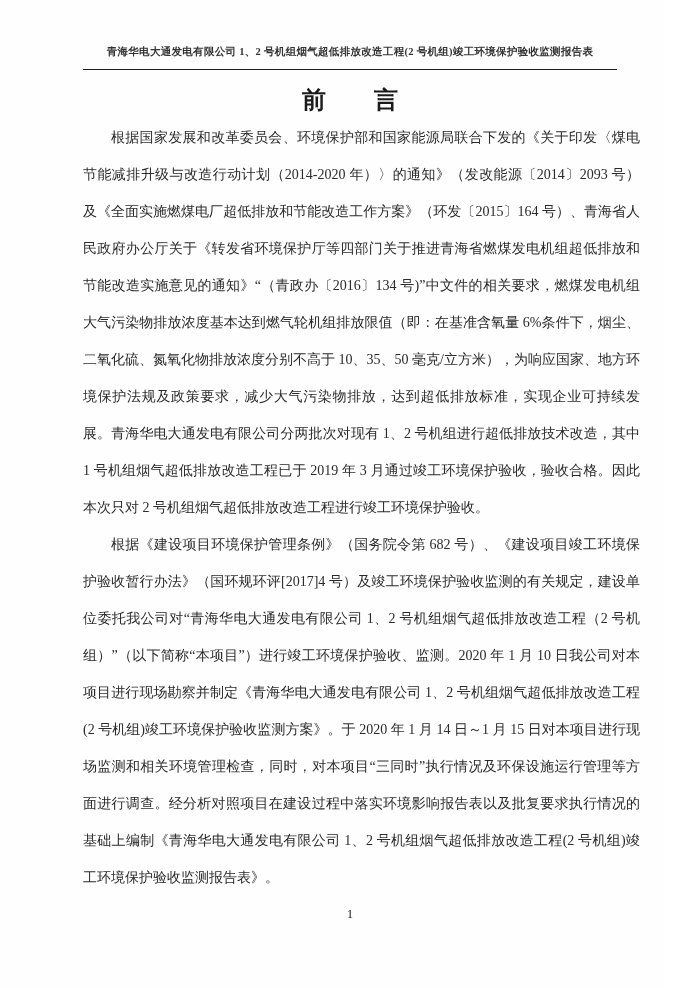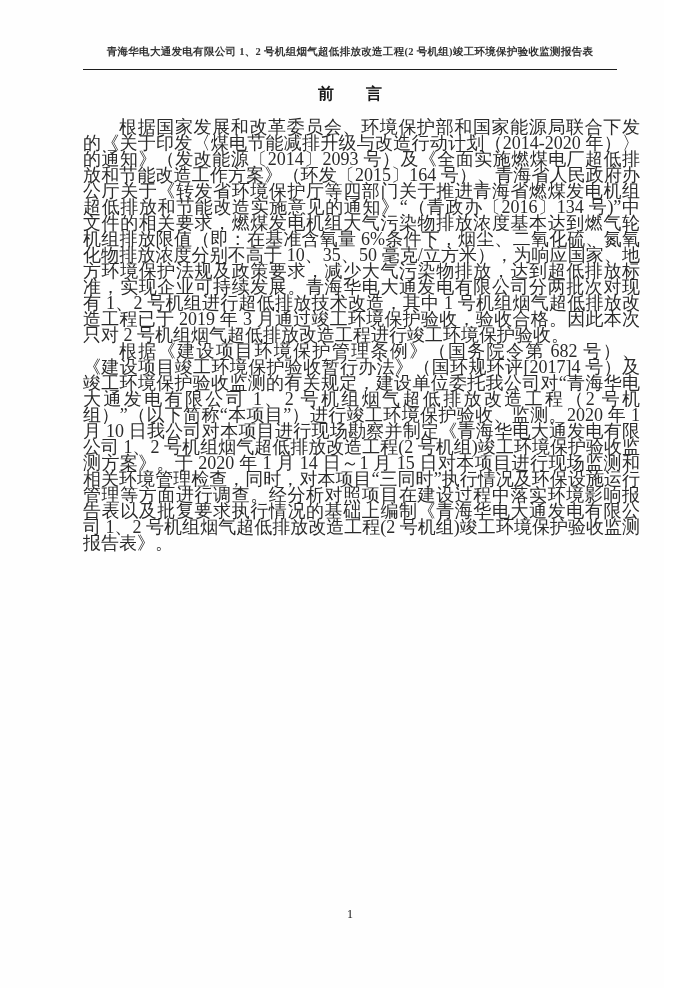--- a/index.html
+++ b/index.html
@@ -35,36 +35,36 @@
     width: 534px;
     height: 0;
     border-top: 1.6px solid #1c1c1c;
   }
   .doc-title {
     position: absolute;
     top: 84px;
     left: 0;
     width: 700px;
     text-align: center;
-    font-size: 16px;
+    font-size: 24px;
     font-weight: bold;
     color: #1a1a1a;
   }
   .doc-body {
     position: absolute;
     top: 119px;
     left: 83px;
     width: 557px;
   }
   .doc-body p {
     margin: 0;
     padding: 0;
     text-indent: 2em;
-    font-size: 18px;
-    line-height: 16px;
+    font-size: 14px;
+    line-height: 37px;
     text-align: justify;
     color: #2a2a2a;
   }
   .page-number {
     position: absolute;
     top: 907px;
     left: 0;
     width: 700px;
     text-align: center;
     font-size: 12px;

